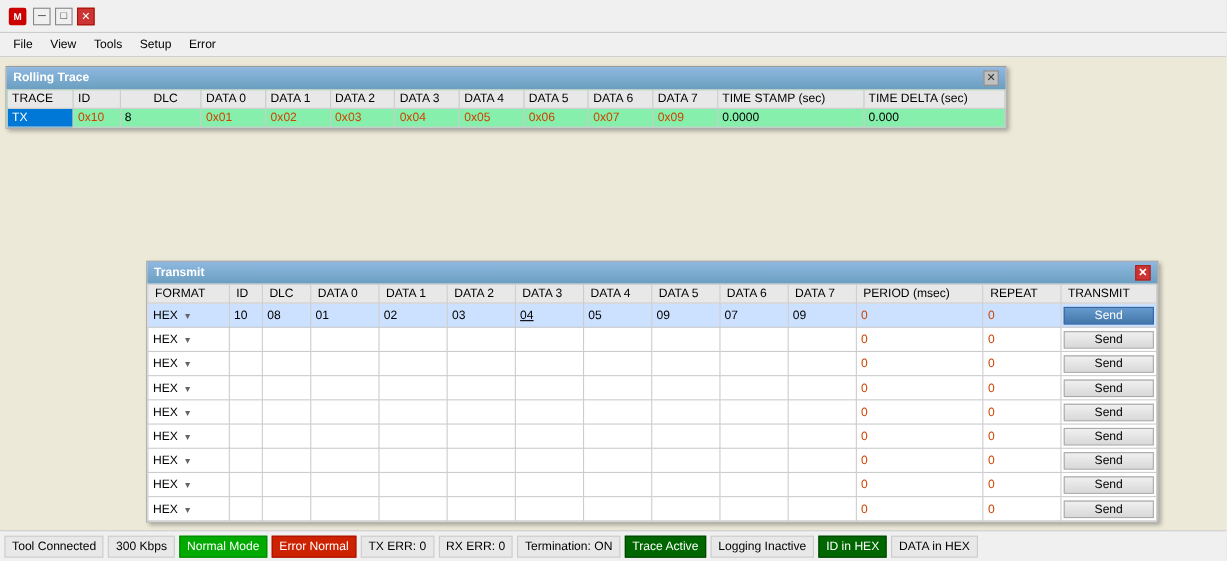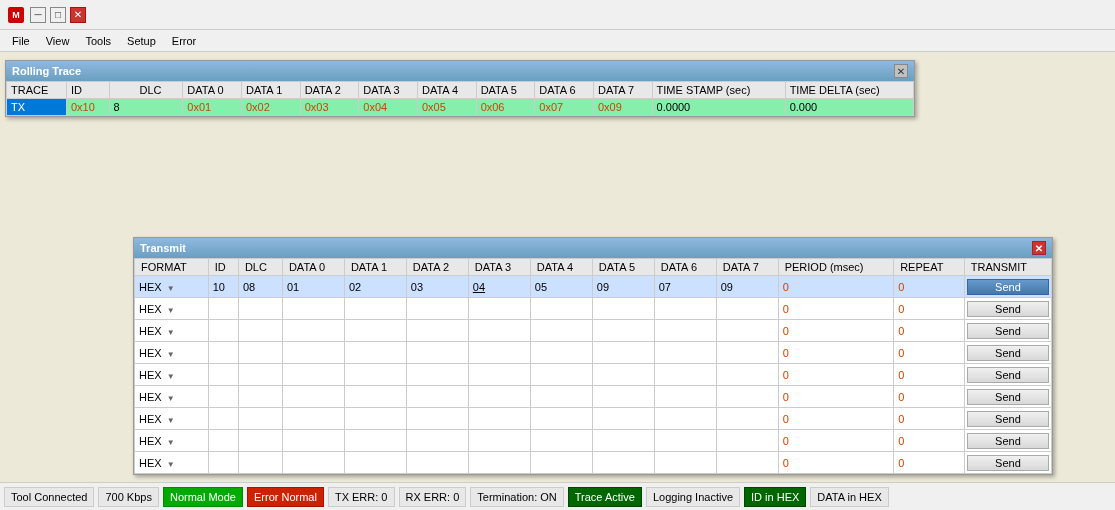--- a/index.html
+++ b/index.html
@@ -539,21 +539,21 @@
     </td>
   </tr>
         </tbody>
     </table>
   </div>
 
 </div>
 
 <div class="statusbar" id="statusbar">
 <div class="status-item">Tool Connected</div>
-    <div class="status-item">700 Kbps</div>
+    <div class="status-item">300 Kbps</div>
     <div class="status-item status-green">Normal Mode</div>
     <div class="status-item status-red">Error Normal</div>
     <div class="status-item">TX ERR: 0</div>
     <div class="status-item">RX ERR: 0</div>
     <div class="status-item">Termination: ON</div>
     <div class="status-item status-dark-green">Trace Active</div>
     <div class="status-item">Logging Inactive</div>
     <div class="status-item status-dark-green">ID in HEX</div>
     <div class="status-item">DATA in HEX</div>
   </div>

